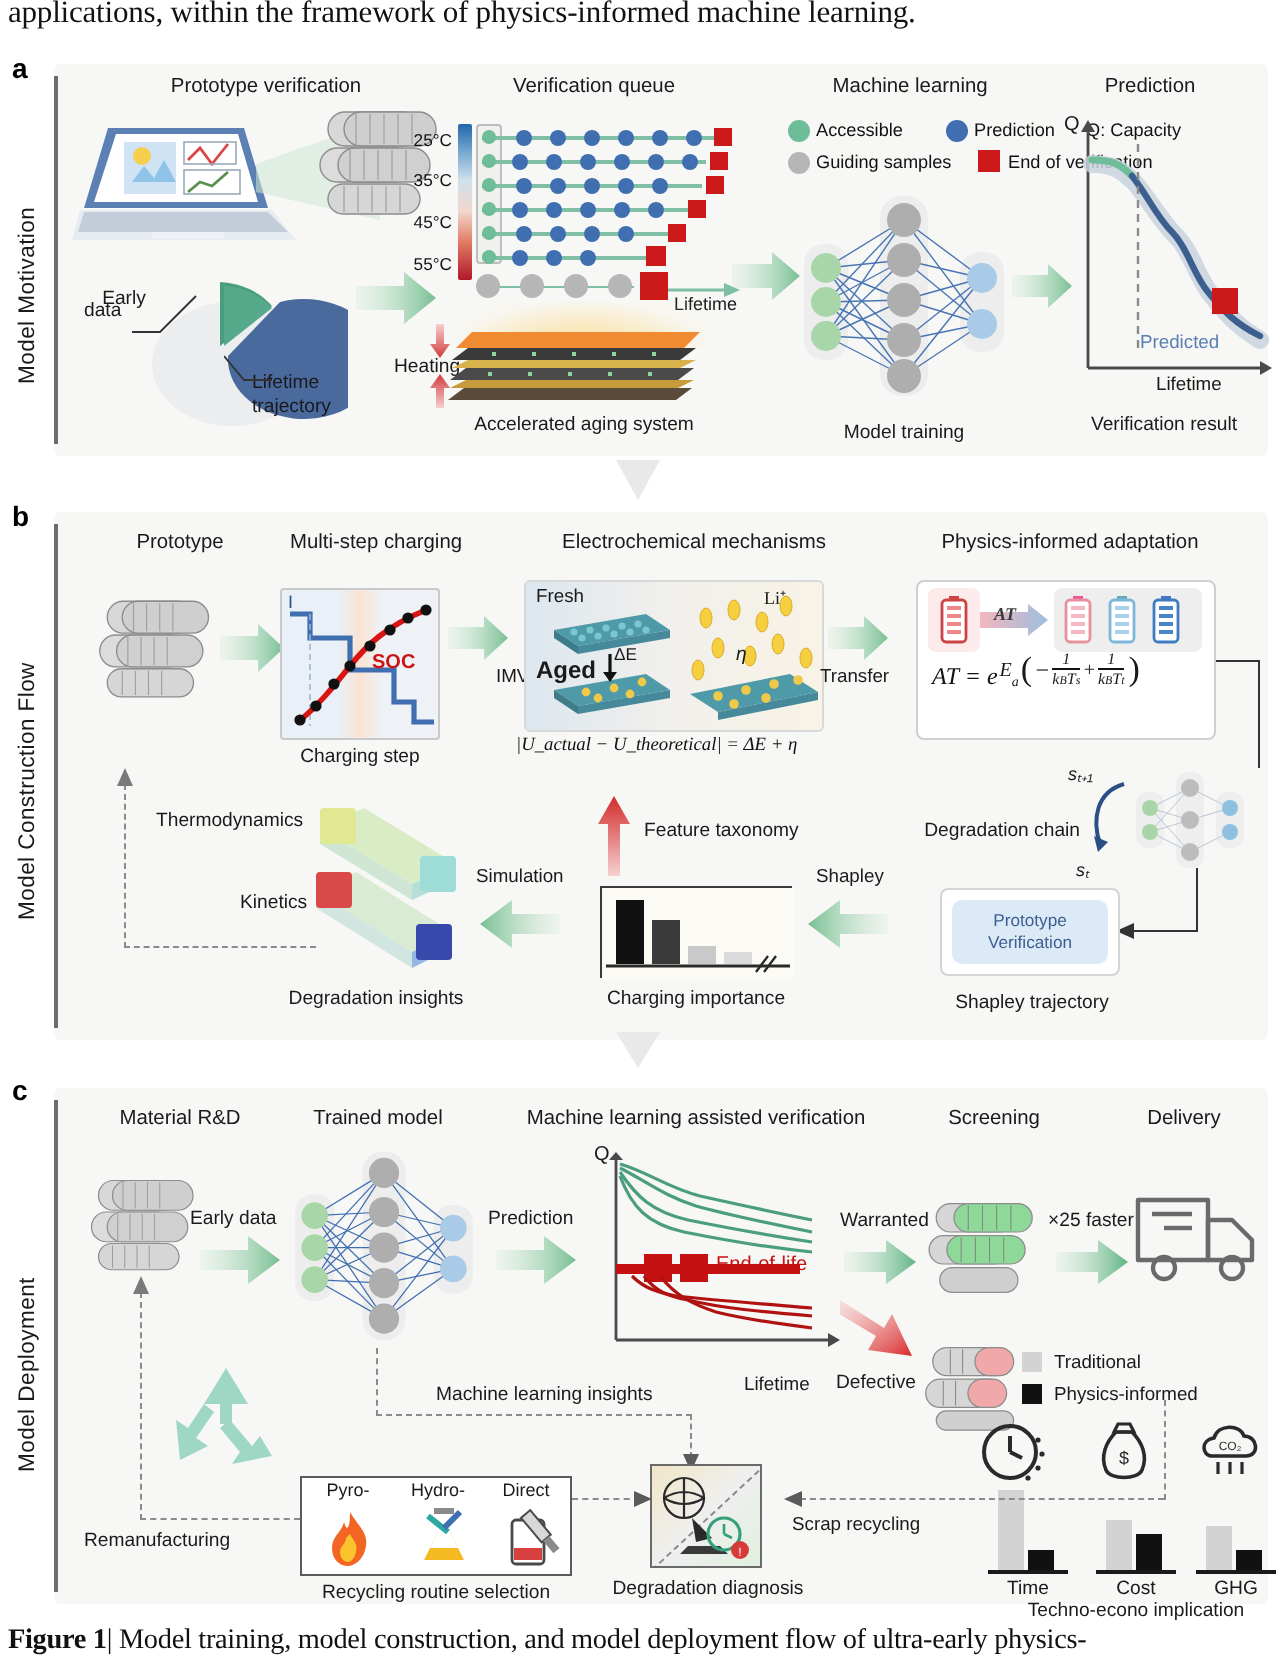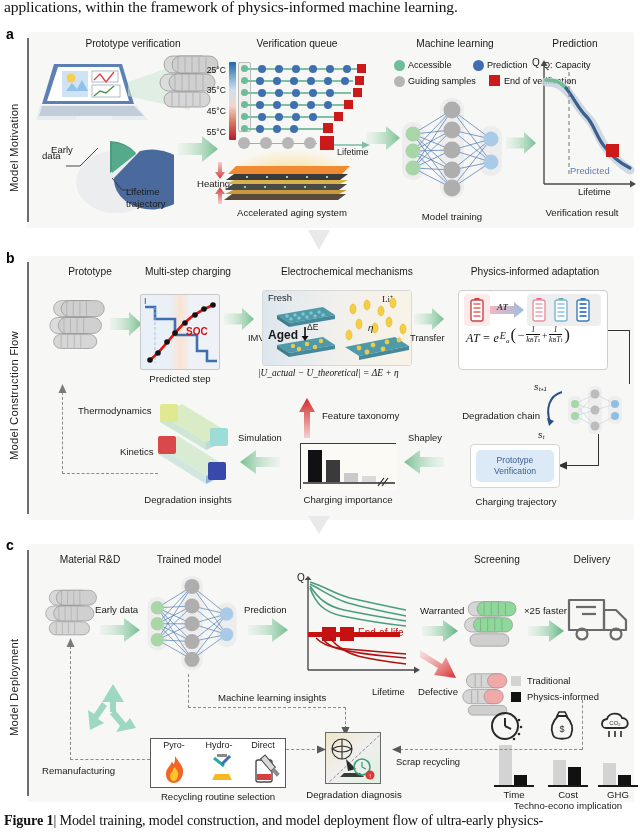--- a/index.html
+++ b/index.html
@@ -509,21 +509,21 @@
           <circle cx="34" cy="38" r="2.8"></circle>
         <circle cx="44" cy="28" r="2.8"></circle>
           <circle cx="54" cy="20" r="2.8"></circle>
         <circle cx="63" cy="14" r="2.8"></circle>
           <circle cx="72" cy="10" r="2.8"></circle>
       </g>
     </svg>
   </div>
   <div class="tiny-label" style="left:144px; top:296px; color:#2a4f85; font-size:9px;">I</div>
   <div class="tiny-label" style="left:186px; top:326px; color:#cc1414; font-size:10px; font-weight:bold;">SOC</div>
-  <div class="sub-label" style="left:140px; top:373px; width:80px;">Predicted step</div>
+  <div class="sub-label" style="left:140px; top:373px; width:80px;">Charging step</div>
 
   <div class="garrow" style="left:224px; top:308px;">
     <svg width="30" height="22" viewBox="0 0 30 22">
       <defs>
           <linearGradient id="gB2" x1="0" x2="1">
             <stop offset="0" stop-color="#cfe9d6" stop-opacity="0.25"></stop>
             <stop offset="1" stop-color="#77bf92"></stop>
           </linearGradient>
         </defs>
       <path d="M0,5.5 L18,5.5 L18,0 L30,11 L18,22 L18,16.5 L0,16.5 Z" fill="url(#gB2)"></path>
@@ -731,21 +731,21 @@
   <div class="solidline-h" style="left:566px; top:465px; width:33px;"></div>
   <svg style="position:absolute; left:558px; top:461px;" width="10" height="9">
     <polygon points="0,4.5 9,0.5 9,8.5" fill="#333"></polygon>
   </svg>
 
   <div class="pvbox" style="left:470px; top:444px; width:90px; height:44px;"></div>
   <div class="pvinner" style="left:476px; top:450px; width:78px; height:32px;">
     <span>Prototype</span>
     <span>Verification</span>
   </div>
-  <div class="sub-label" style="left:466px; top:496px; width:100px;">Charging trajectory</div>
+  <div class="sub-label" style="left:466px; top:496px; width:100px;">Shapley trajectory</div>
 
   <div class="garrow" style="left:404px; top:450px;">
     <svg width="40" height="24" viewBox="0 0 40 24">
       <defs>
           <linearGradient id="gB4" x1="1" x2="0">
             <stop offset="0" stop-color="#cfe9d6" stop-opacity="0.25"></stop>
             <stop offset="1" stop-color="#77bf92"></stop>
           </linearGradient>
         </defs>
       <path d="M40,7 L16,7 L16,0 L0,12 L16,24 L16,17 L40,17 Z" fill="url(#gB4)"></path>
@@ -826,20 +826,21 @@
     <polygon points="2,2 24,2 13,20" fill="#e9e9e9"></polygon>
   </svg>
 
   <div class="panel-letter" style="left:6px; top:537px;">c</div>
   <div class="panel-box" style="left:27px; top:544px; width:607px; height:258px;"></div>
   <div class="rail" style="left:27px; top:550px; height:246px;"></div>
   <div class="side-label" style="left:8px; top:612px; height:124px;">Model Deployment</div>
 
   <div class="col-title" style="left:38px; top:554px; width:104px;">Material R&amp;D</div>
   <div class="col-title" style="left:140px; top:554px; width:98px;">Trained model</div>
+  <div class="col-title" style="left:244px; top:554px; width:208px;">Machine learning assisted verification</div>
   <div class="col-title" style="left:452px; top:554px; width:90px;">Screening</div>
   <div class="col-title" style="left:552px; top:554px; width:80px;">Delivery</div>
 
   <svg style="position:absolute; left:44px; top:586px;" width="56" height="54" viewBox="0 0 64 60">
     <g stroke="#8c8c8c" stroke-width="0.7">
       <rect x="6" y="4" width="46" height="17" rx="8.5" fill="#d8d8d8"></rect>
       <rect x="14" y="4" width="46" height="17" rx="8.5" fill="#cfcfcf"></rect>
       <rect x="2" y="22" width="46" height="17" rx="8.5" fill="#dcdcdc"></rect>
       <rect x="11" y="22" width="46" height="17" rx="8.5" fill="#d0d0d0"></rect>
       <rect x="6" y="40" width="46" height="15" rx="7.5" fill="#d6d6d6"></rect>

